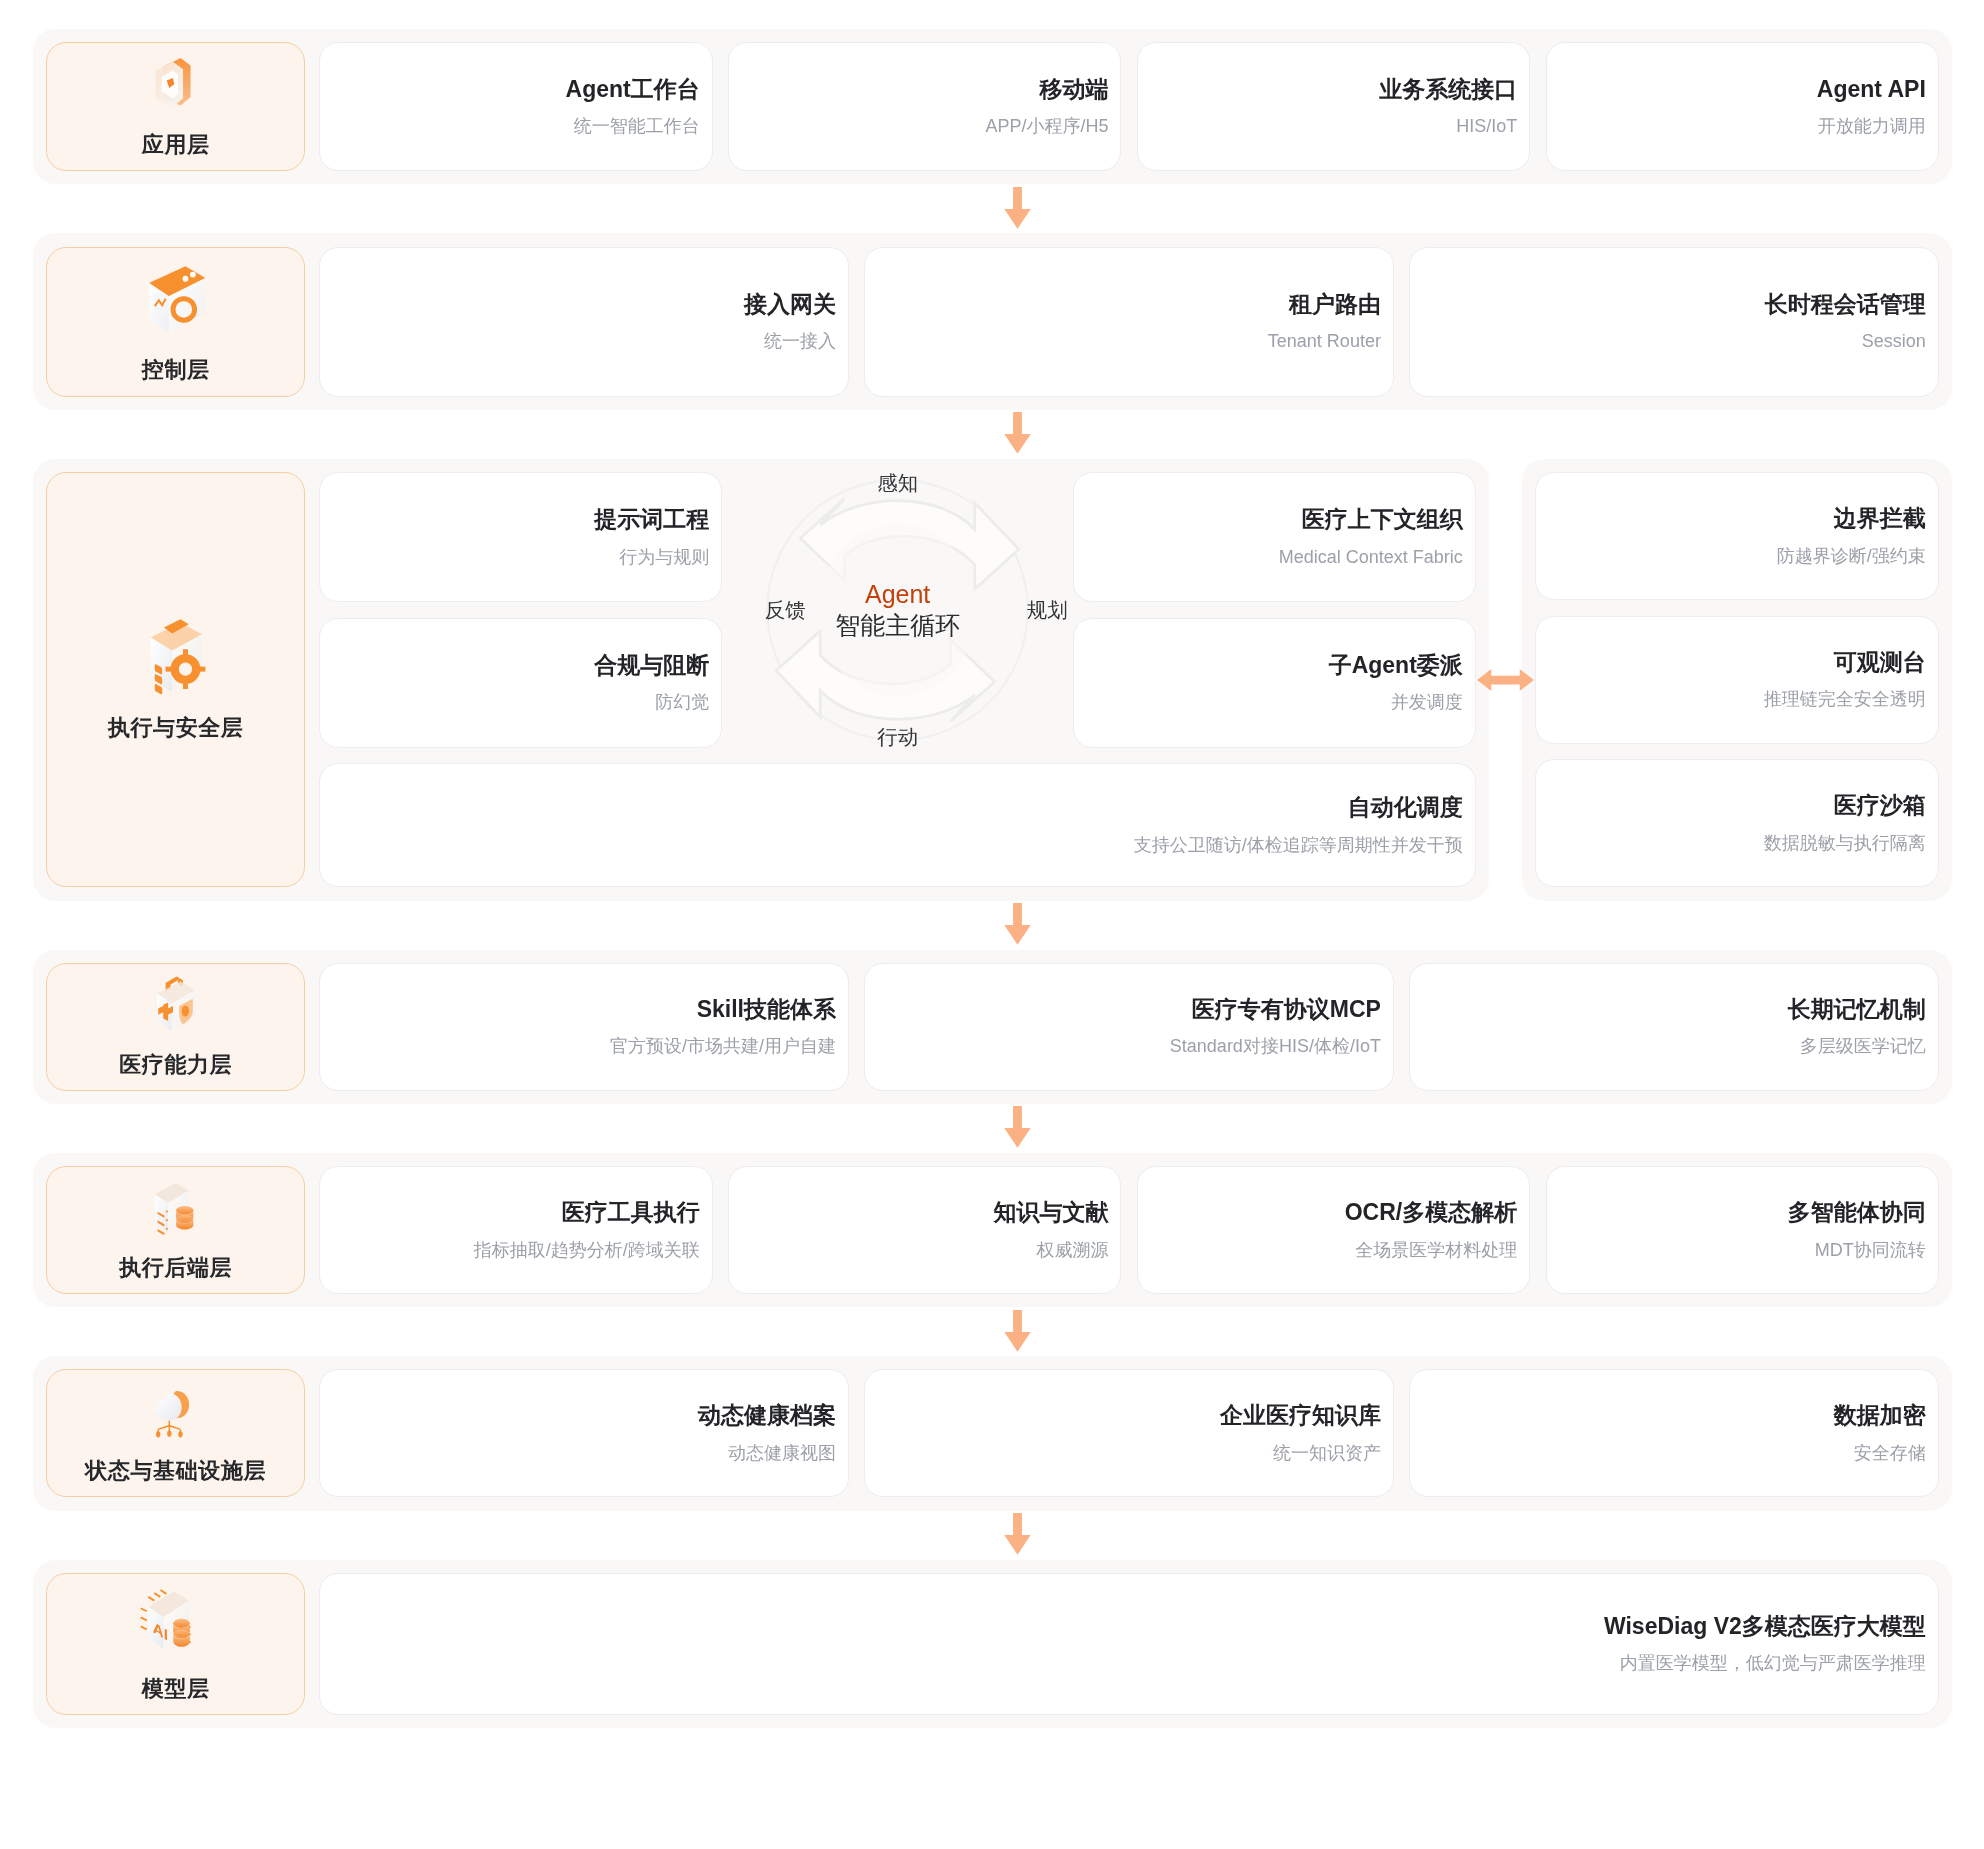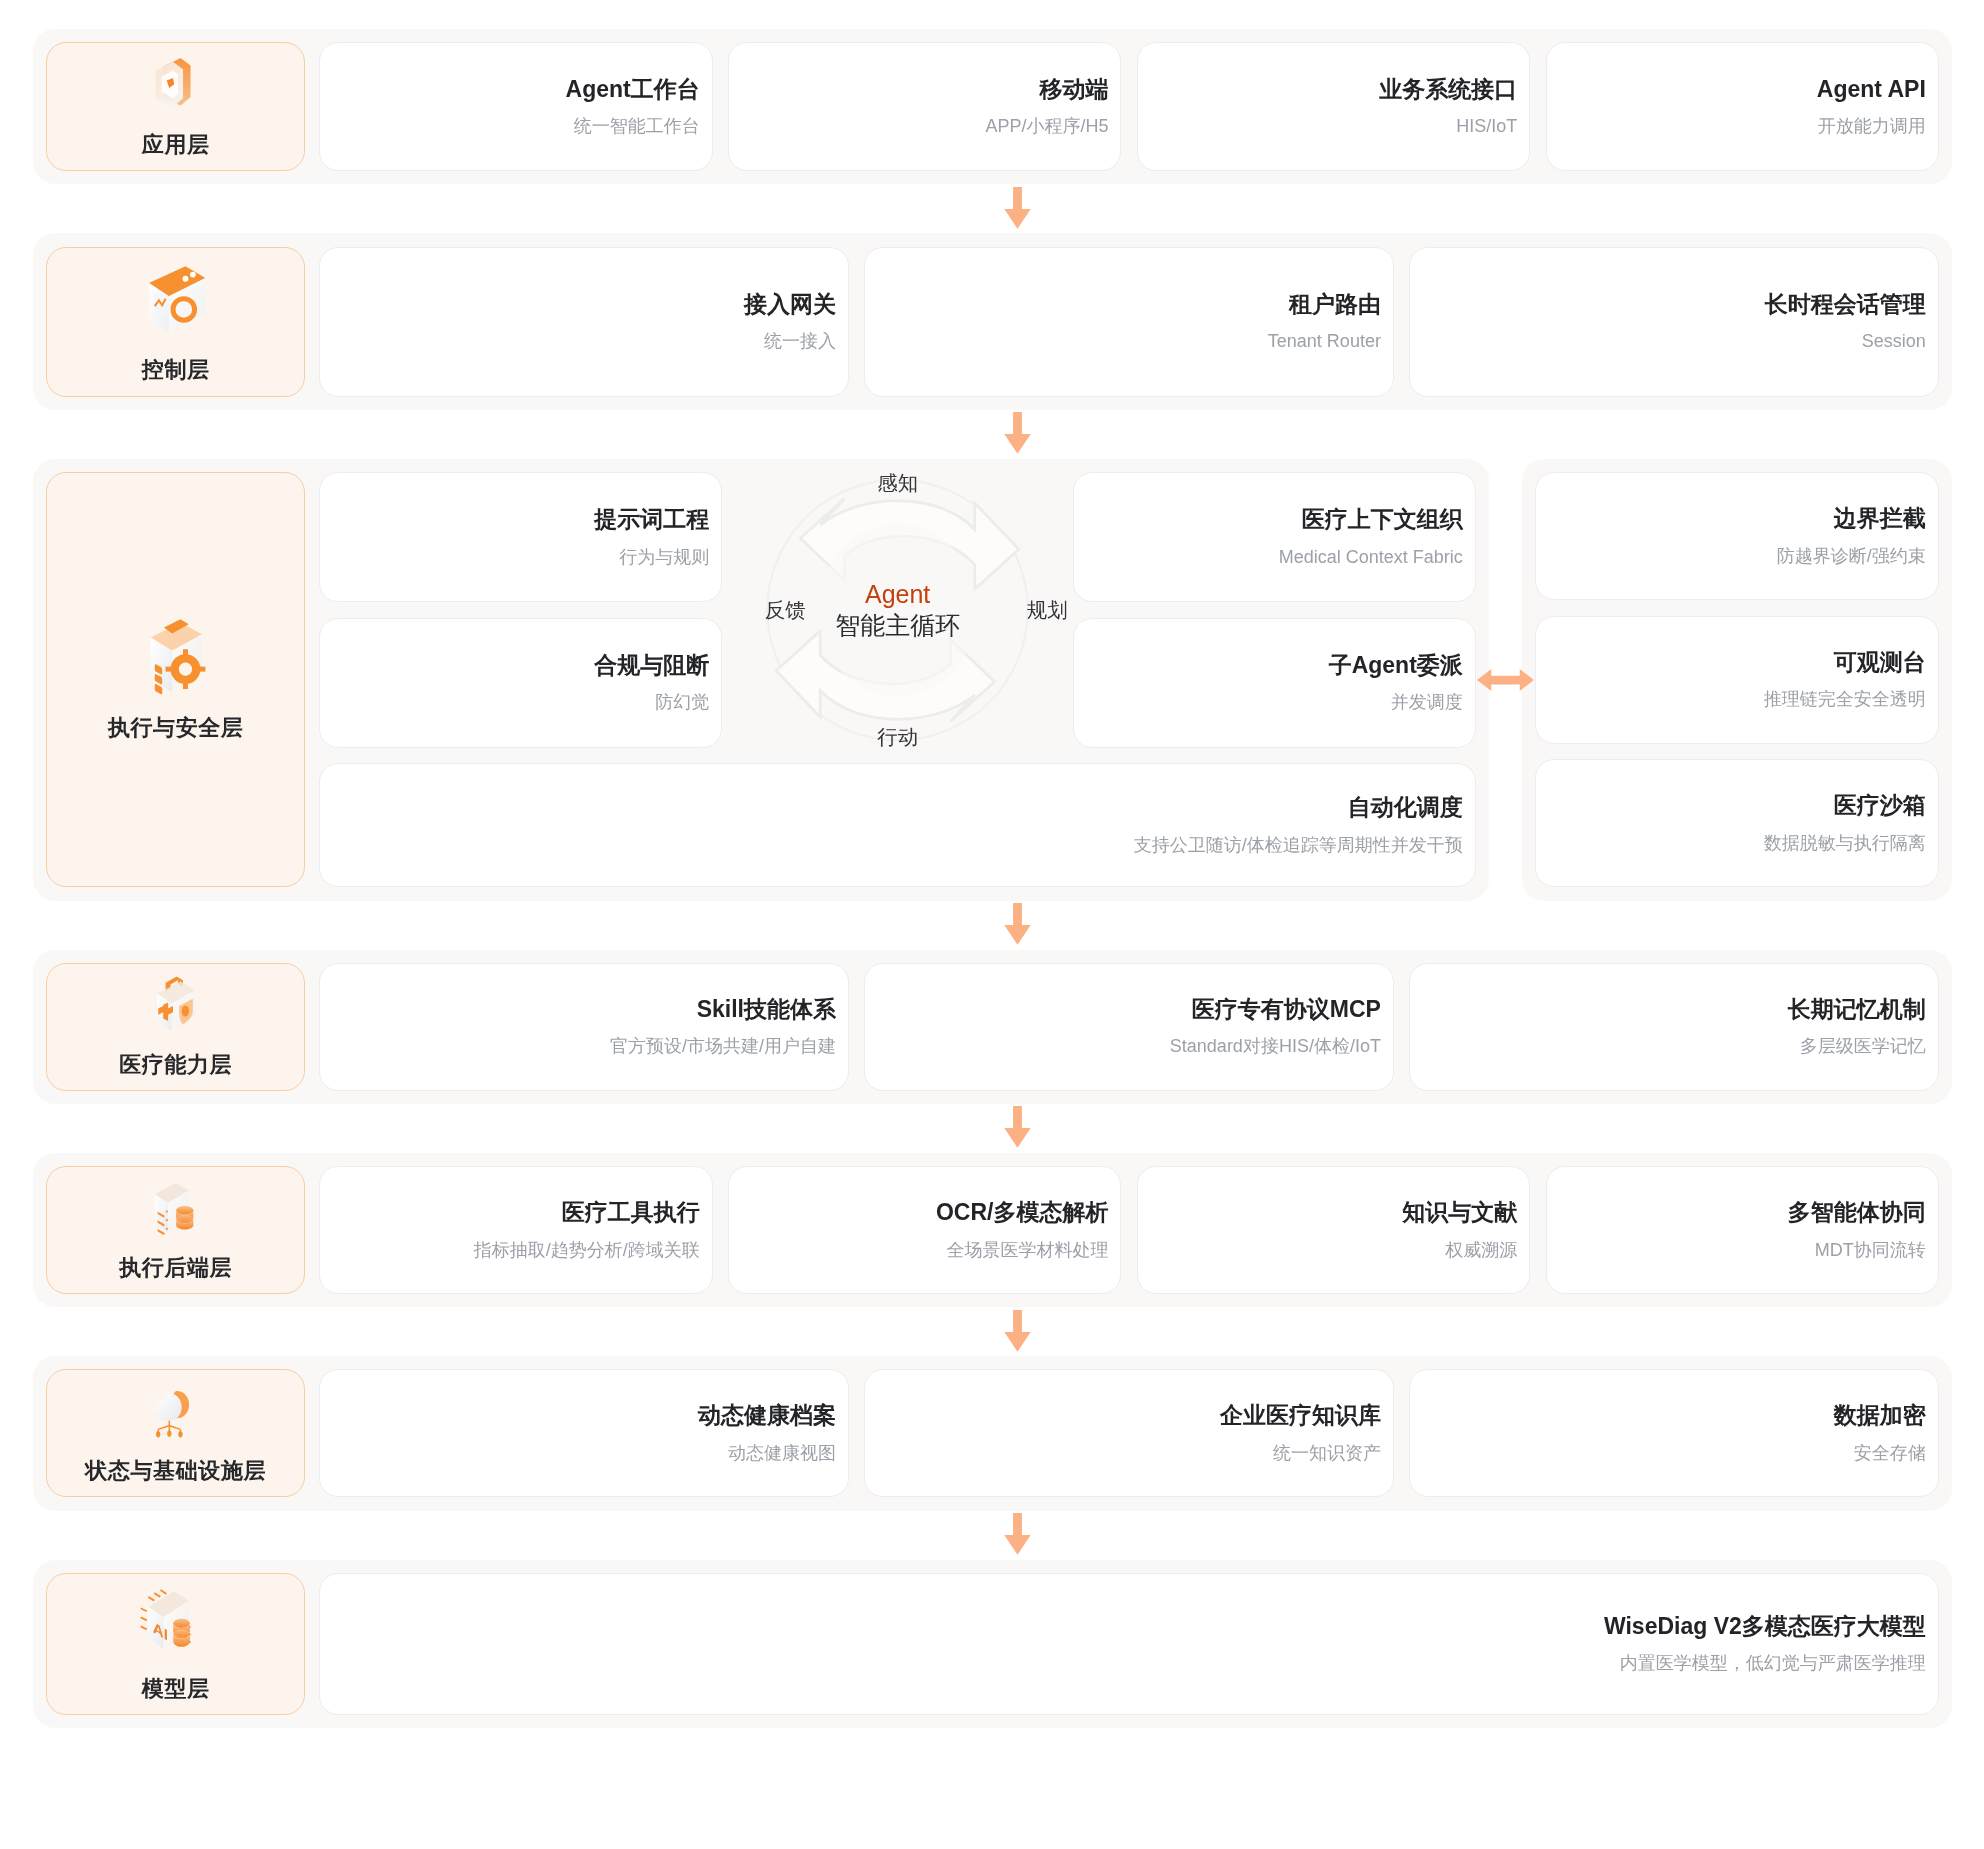--- a/index.html
+++ b/index.html
@@ -418,26 +418,26 @@
         </g>
       </svg>
       <div class="lbl-text">执行后端层</div>
     </div>
     <div class="cards">
       <div class="card">
         <div class="c-title">医疗工具执行</div>
         <div class="c-sub">指标抽取/趋势分析/跨域关联</div>
       </div>
       <div class="card">
+        <div class="c-title">知识与文献</div>
+        <div class="c-sub">权威溯源</div>
+      </div>
+      <div class="card">
         <div class="c-title">OCR/多模态解析</div>
         <div class="c-sub">全场景医学材料处理</div>
-      </div>
-      <div class="card">
-        <div class="c-title">知识与文献</div>
-        <div class="c-sub">权威溯源</div>
       </div>
       <div class="card">
         <div class="c-title">多智能体协同</div>
         <div class="c-sub">MDT协同流转</div>
       </div>
     </div>
   </div>
 
   <div class="connector">
     <svg class="arrow-down" viewBox="0 0 30 40">

